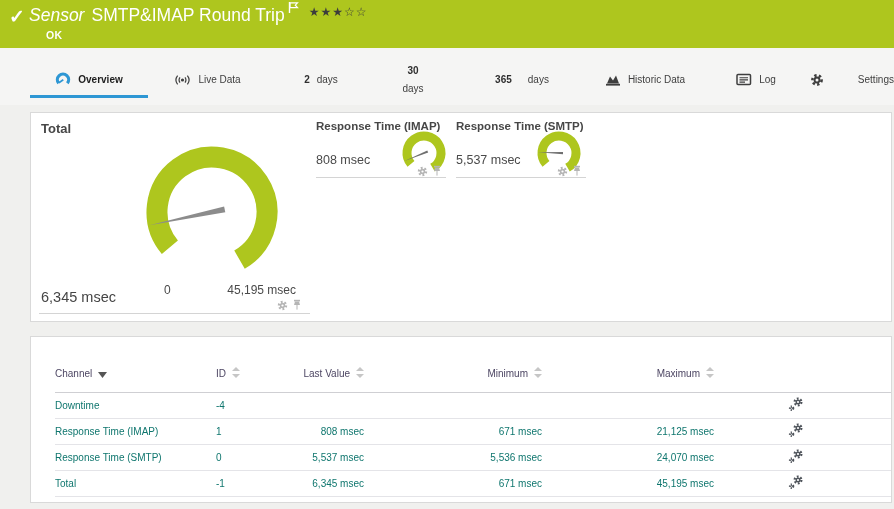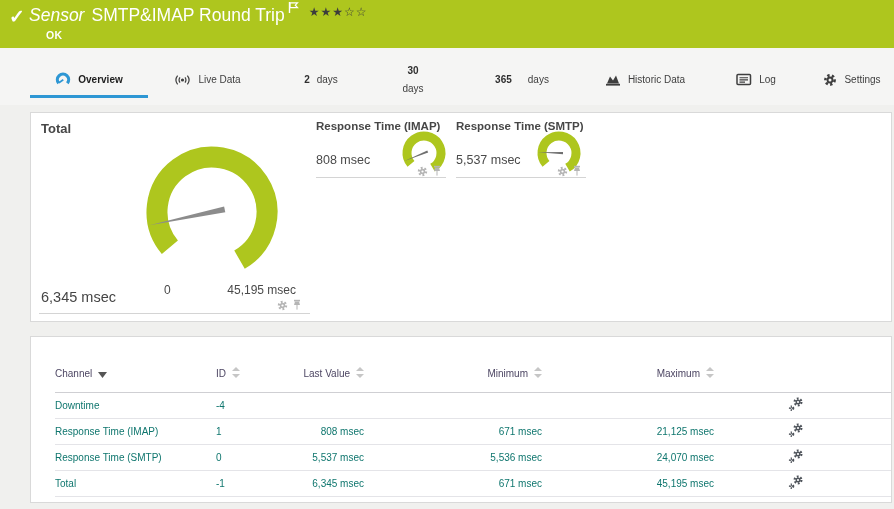--- a/index.html
+++ b/index.html
@@ -105,21 +105,21 @@
       </svg>
     <span>Historic Data</span>
   </div>
   <div class="tab" style="left:718px;width:76px;">
     <svg width="16" height="13" viewBox="0 0 16 13">
         <rect x="1" y="1.5" width="13.5" height="10" rx="1" fill="none" stroke="#3e3e3e" stroke-width="1.5"></rect>
         <path d="M3.5 4.7 h8.5 M3.5 6.9 h8.5 M3.5 9.1 h5.5" stroke="#3e3e3e" stroke-width="1.1" fill="none"></path>
       </svg>
     <span>Log</span>
   </div>
-  <div class="tab" style="left:810px;width:84px;">
+  <div class="tab" style="left:810px;width:84px;justify-content:space-between;">
     <svg width="14" height="14" viewBox="0 0 14 14">
         <g transform="translate(7,7)">
           <circle r="4.6" fill="none" stroke="#3e3e3e" stroke-width="2.6" stroke-dasharray="2.3 2.3"></circle>
           <circle r="3.4" fill="#3e3e3e"></circle>
           <circle r="1.5" fill="#f5f5f4"></circle>
         </g>
       </svg>
     <span>Settings</span>
   </div>
 </div>

